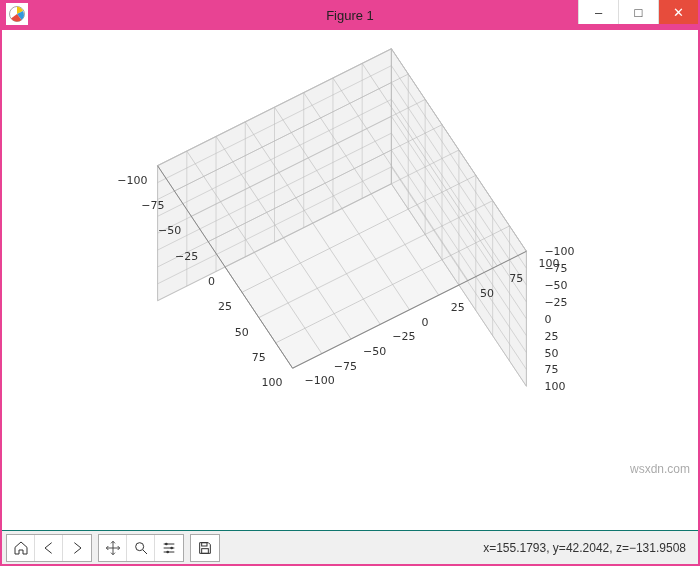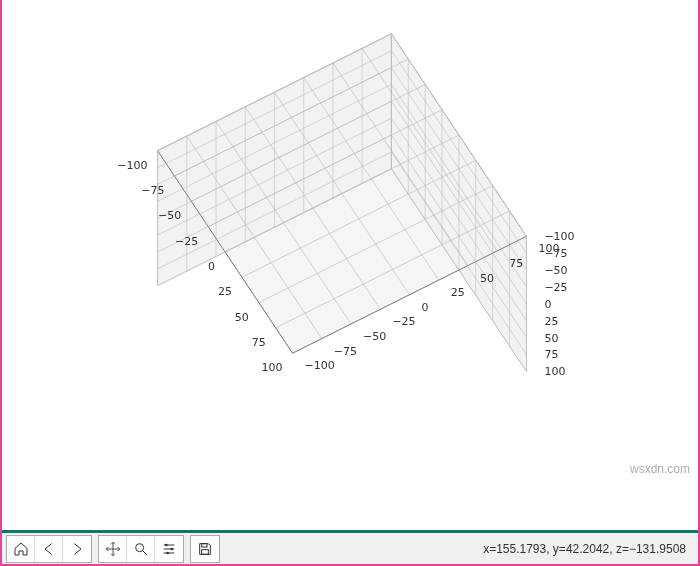--- a/index.html
+++ b/index.html
@@ -79,21 +79,21 @@
     position: absolute;
     right: 8px;
     bottom: 54px;
     font-size: 12px;
     color: rgba(0,0,0,0.35);
     pointer-events: none;
   }
   .toolbar {
     height: 34px;
     background: #f0f0f0;
-    border-top: 3px solid #0f766e;
+    border-top: 1px solid #0f766e;
     display: flex;
     align-items: center;
     padding: 0 4px;
     gap: 6px;
   }
   .tb-group {
     display: flex;
     border: 1px solid #aaa;
     background: #fff;
   }
@@ -113,20 +113,36 @@
     font-size: 12px;
     color: #333;
     padding-right: 8px;
   }
 </style>
 </head>
 <body>
 
 <div class="window">
 
+  <div class="titlebar">
+    <div class="icon-box">
+      <svg viewBox="0 0 24 24">
+        <circle cx="12" cy="12" r="10" fill="none" stroke="#888" stroke-width="1"></circle>
+        <path d="M12 12 L12 2 A10 10 0 0 1 20 8 Z" fill="#f1c40f"></path>
+        <path d="M12 12 L20 8 A10 10 0 0 1 18 20 Z" fill="#3498db"></path>
+        <path d="M12 12 L18 20 A10 10 0 0 1 4 18 Z" fill="#e74c3c"></path>
+      </svg>
+    </div>
+    <span class="title-text">Figure 1</span>
+    <div class="win-controls">
+      <div class="win-btn">–</div>
+      <div class="win-btn">□</div>
+      <div class="win-btn close">✕</div>
+    </div>
+  </div>
 
   <div class="canvas">
     <svg class="plot3d" viewBox="0 0 696 498">
       <g id="axes3d">
           <polygon points="155.58657048910075,134.70671475544964 290.5865704891008,337.20671475544964 524.4134295108993,220.2932852445504 389.4134295108992,17.79328524455036" fill="#f5f5f5" stroke="#ccc" stroke-width="1"></polygon>
           <polygon points="155.58657048910075,134.70671475544964 389.4134295108992,17.79328524455036 389.4134295108992,152.79328524455036 155.58657048910075,269.70671475544964" fill="#f2f2f2" stroke="#ccc" stroke-width="1"></polygon>
           <polygon points="389.4134295108992,17.79328524455036 524.4134295108993,220.2932852445504 524.4134295108993,355.29328524455036 389.4134295108992,152.79328524455036" fill="#f2f2f2" stroke="#ccc" stroke-width="1"></polygon>
           <line x1="155.58657048910075" y1="134.70671475544964" x2="389.4134295108992" y2="17.79328524455036" stroke="#bbb" stroke-width="0.7" stroke-opacity="0.9"></line>
           <line x1="172.46157048910075" y1="160.01921475544964" x2="406.2884295108992" y2="43.10578524455036" stroke="#bbb" stroke-width="0.7" stroke-opacity="0.9"></line>
           <line x1="189.33657048910075" y1="185.33171475544964" x2="423.1634295108992" y2="68.41828524455036" stroke="#bbb" stroke-width="0.7" stroke-opacity="0.9"></line>

